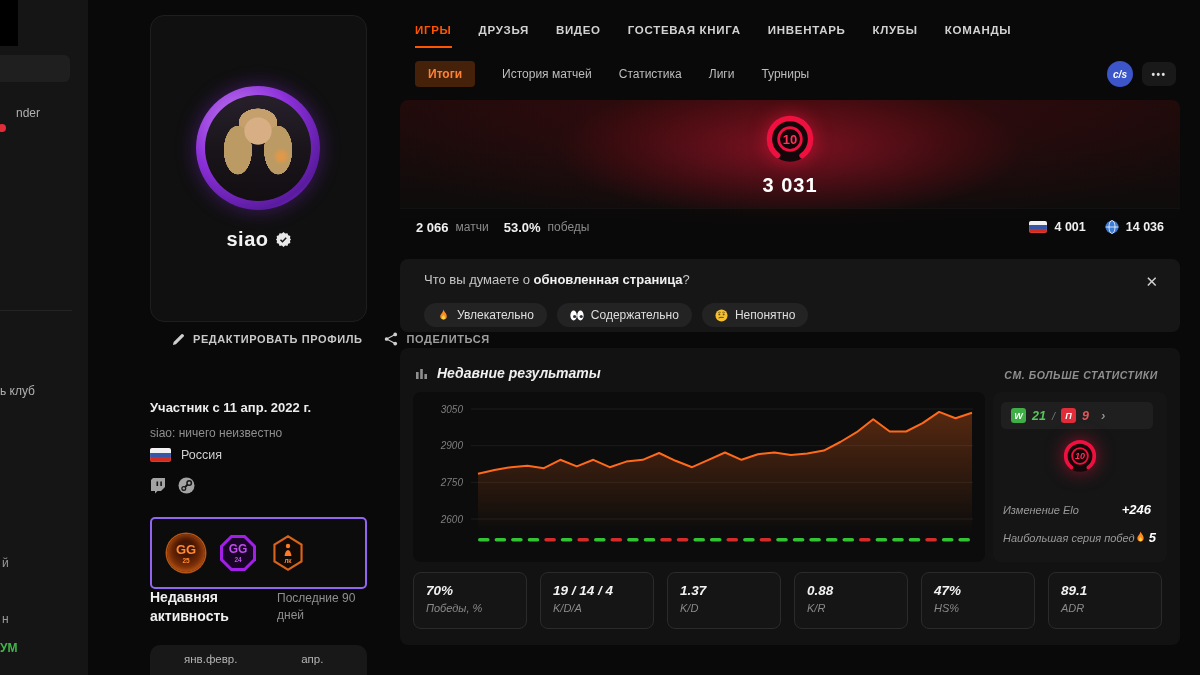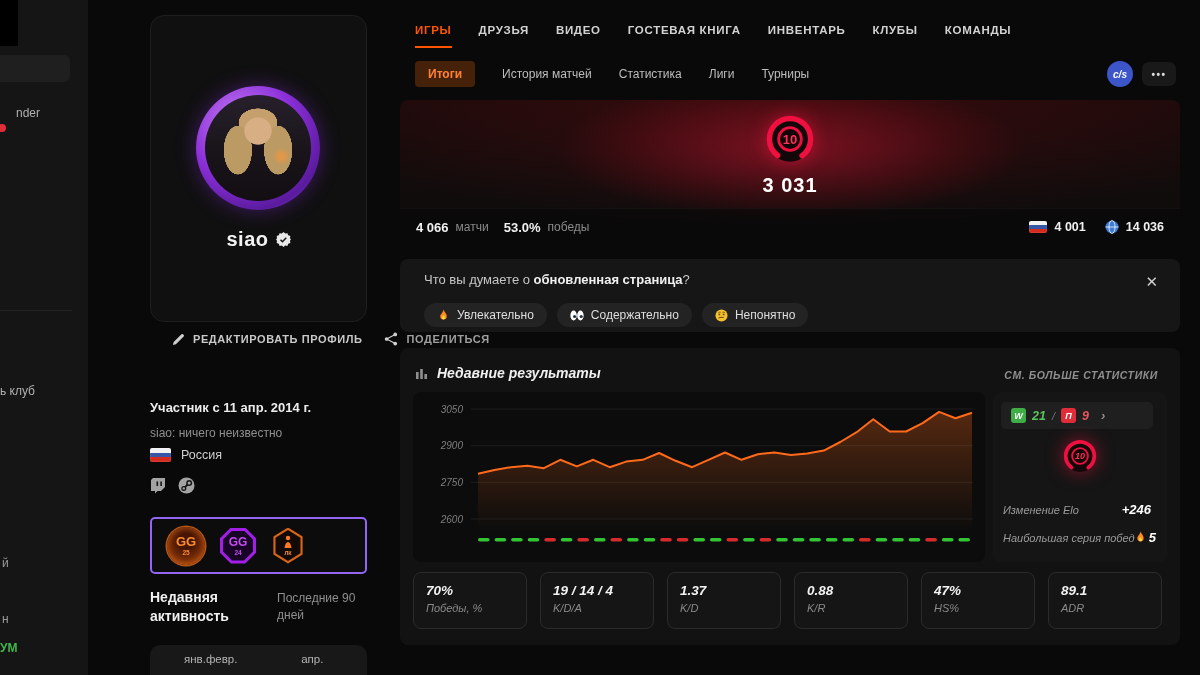--- a/index.html
+++ b/index.html
@@ -46,21 +46,21 @@
   .member-since{position:absolute;left:150px;top:400px;font-size:13px;font-weight:bold;color:#ececec;}
   .bio{position:absolute;left:150px;top:426px;font-size:12px;color:#8f8f8f;}
   .country-row{position:absolute;left:150px;top:448px;display:flex;align-items:center;gap:10px;font-size:12.5px;color:#cfcfcf;}
   .flag-ru{width:21px;height:14px;border-radius:2px;flex:none;
     background:linear-gradient(180deg,#f2f2f2 0 33%,#3757a6 33% 66%,#d52b1e 66%);
     box-shadow:inset 0 0 0 1px rgba(255,255,255,.08);}
   .flag-ru.sm{width:18px;height:12px;}
   .social-row{position:absolute;left:150px;top:477px;display:flex;gap:12px;align-items:center;}
   .social-row svg{cursor:pointer;}
 
-  .badge-box{position:absolute;left:150px;top:517px;width:217px;height:57px;border:2px solid #9265f3;
+  .badge-box{position:absolute;left:150px;top:517px;width:217px;height:72px;border:2px solid #9265f3;
              border-radius:5px;background:#0c0c0c;display:flex;align-items:center;gap:15px;padding-left:15px;}
   .pbadge{width:38px;height:38px;position:relative;display:flex;flex-direction:column;align-items:center;justify-content:center;cursor:pointer;}
   .pb-txt{position:relative;z-index:2;font-weight:bold;line-height:1;text-align:center;}
   .pb-sub{position:relative;z-index:2;font-size:6.5px;font-weight:bold;margin-top:1px;}
   .pbadge.circle{border-radius:50%;
     background:radial-gradient(circle at 50% 38%,#451505 25%,#7c3008 62%,#c45f18 100%);
     box-shadow:0 0 0 1.5px #b55616, inset 0 0 6px rgba(255,120,30,.5);}
   .pbadge.circle .pb-txt{color:#ff8c34;font-size:13px;}
   .pbadge.circle .pb-sub{color:#ff8c34;}
   .pbadge.octagon{width:36px;height:36px;background:#a21fe8;
@@ -194,21 +194,21 @@
       <svg width="14" height="14" viewBox="0 0 15 15">
           <path d="M2.8 7.5L12 2.6M2.8 7.5l9.2 4.9" stroke="#cfcfcf" stroke-width="1.3"></path>
           <circle cx="12" cy="2.6" r="2" fill="#cfcfcf"></circle>
           <circle cx="2.8" cy="7.5" r="2" fill="#cfcfcf"></circle>
           <circle cx="12" cy="12.4" r="2" fill="#cfcfcf"></circle>
         </svg>
       <span>ПОДЕЛИТЬСЯ</span>
     </button>
   </div>
 
-  <div class="member-since">Участник с 11 апр. 2014 г.</div>
+  <div class="member-since">Участник с 11 апр. 2022 г.</div>
   <div class="bio">siao: ничего неизвестно</div>
   <div class="country-row">
     <span class="flag-ru"></span>
     <span>Россия</span>
   </div>
   <div class="social-row">
     <svg width="16" height="17" viewBox="0 0 16 17">
         <path d="M3 1L1 3v11h4v2.5L7.5 14H11l4-4V1z" fill="#a3a3a3"></path>
         <rect x="6.5" y="4.5" width="1.6" height="4.5" fill="#161616"></rect>
         <rect x="10.3" y="4.5" width="1.6" height="4.5" fill="#161616"></rect>
@@ -295,21 +295,21 @@
   <section class="hero">
     <div class="hero-badge" id="hero-badge"><svg width="52" height="52" viewBox="0 0 48 48" class="lvl">
           <circle cx="24" cy="24" r="21" fill="#140709"></circle>
           <circle cx="24" cy="24" r="19" fill="none" stroke="#f01040" stroke-width="5" stroke-dasharray="17.8 24 200" stroke-linecap="round"></circle>
           <circle cx="24" cy="24" r="10.5" fill="rgba(20,4,8,.6)" stroke="#f01040" stroke-width="2.5"></circle>
           <text x="24" y="28.5" text-anchor="middle" font-size="12" font-weight="bold" fill="#ff3358">10</text>
         </svg></div>
     <div class="hero-elo">3 031</div>
     <div class="hero-bottom">
       <div class="hb-left">
-        <span class="hb-strong">4 066</span>
+        <span class="hb-strong">2 066</span>
         <span class="hb-dim">матчи</span>
         <span class="hb-strong">53.0%</span>
         <span class="hb-dim">победы</span>
       </div>
       <div class="hb-right">
         <span class="flag-ru sm"></span>
         <span class="hb-strong">4 001</span>
         <span class="hb-grp">
           <svg width="14" height="14" viewBox="0 0 14 14">
               <circle cx="7" cy="7" r="6.5" fill="#3b7bd4"></circle>

